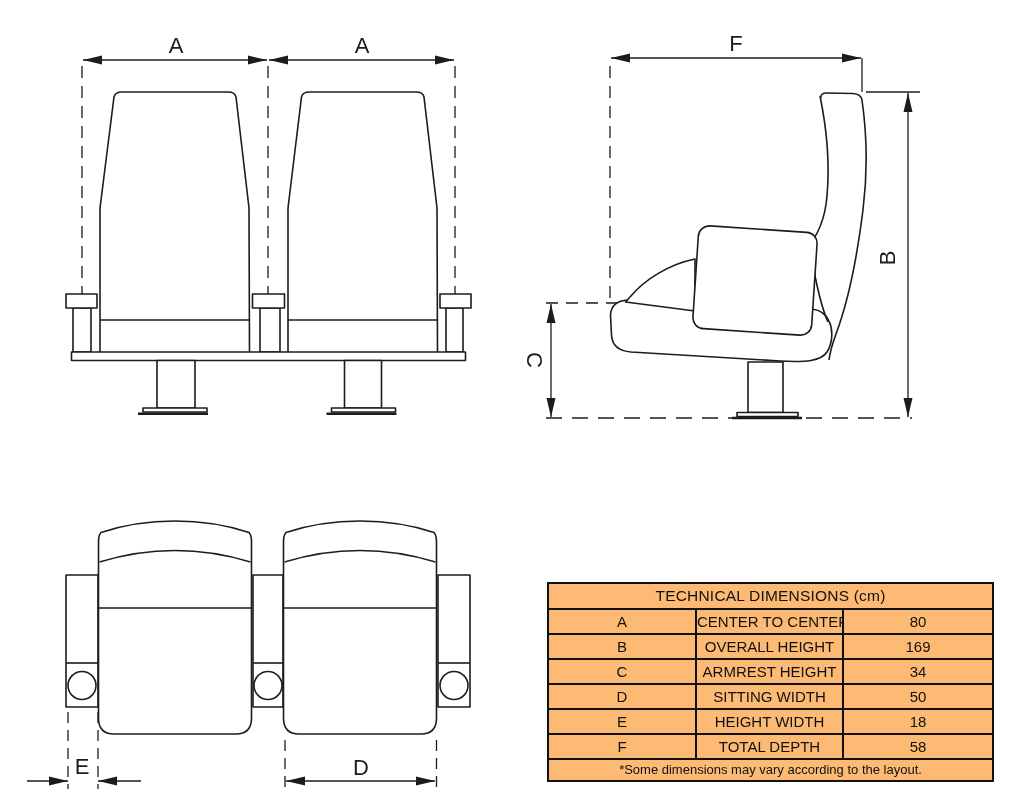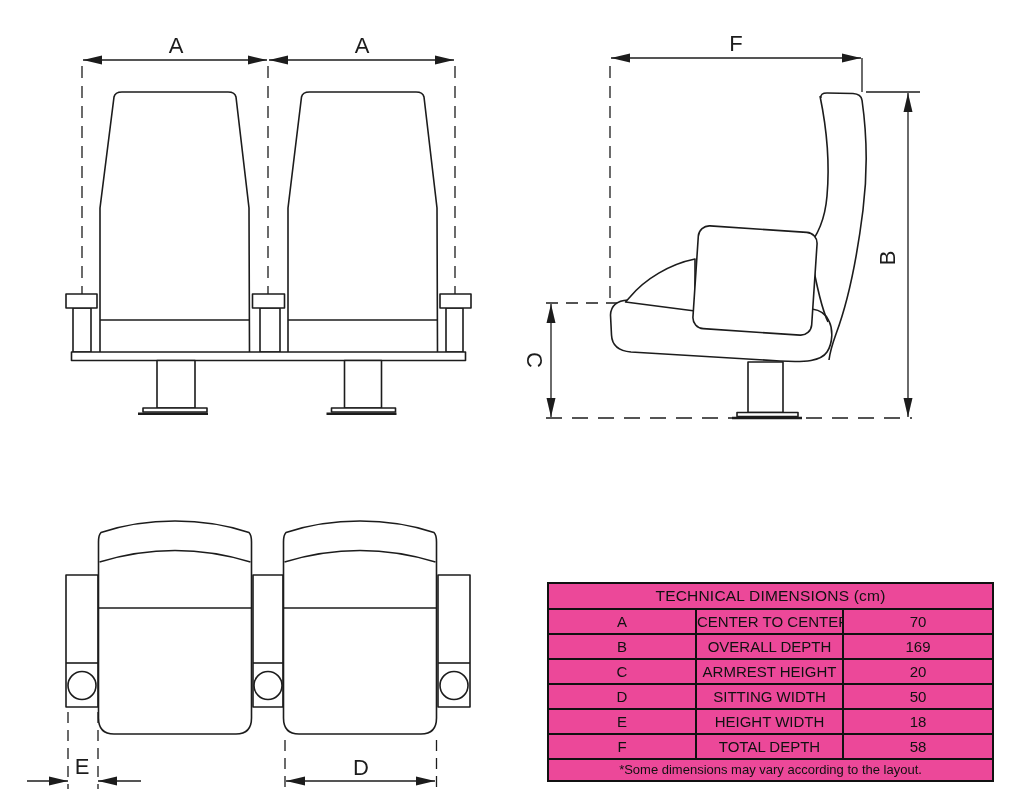--- a/index.html
+++ b/index.html
@@ -10,21 +10,21 @@
   #drawing{position:absolute;left:0;top:0;}
   .dim-label{
     position:absolute;font-size:22px;line-height:1;color:#1c1c1c;
     transform:translate(-50%,-50%);white-space:nowrap;
   }
   .dim-label.rot-ccw{transform:translate(-50%,-50%) rotate(-90deg);}
   .dim-label.rot-cw{transform:translate(-50%,-50%) rotate(90deg);}
   #spec-table{
     position:absolute;left:547px;top:582px;width:445px;height:200px;
     border-collapse:collapse;table-layout:fixed;font-size:15px;color:#111;
-    background:#ec4899;
+    background:#fdba74;
   }
   #spec-table td{
     border:2px solid #111;text-align:center;vertical-align:middle;
     padding:0;overflow:hidden;white-space:nowrap;
   }
   #spec-table .title-cell{font-size:15.5px;letter-spacing:.2px;}
   #spec-table .foot-cell{font-size:13px;}
 </style>
 </head>
 <body>
@@ -204,31 +204,31 @@
         <col style="width:147px">
         <col style="width:150px">
       </colgroup>
     <tbody>
         <tr>
       <td colspan="3" class="title-cell">TECHNICAL DIMENSIONS (cm)</td>
     </tr>
     <tr>
       <td>A</td>
       <td>CENTER TO CENTER</td>
-      <td>70</td>
+      <td>80</td>
     </tr>
     <tr>
       <td>B</td>
-      <td>OVERALL DEPTH</td>
+      <td>OVERALL HEIGHT</td>
       <td>169</td>
     </tr>
     <tr>
       <td>C</td>
       <td>ARMREST HEIGHT</td>
-      <td>20</td>
+      <td>34</td>
     </tr>
     <tr>
       <td>D</td>
       <td>SITTING WIDTH</td>
       <td>50</td>
     </tr>
     <tr>
       <td>E</td>
       <td>HEIGHT WIDTH</td>
       <td>18</td>

